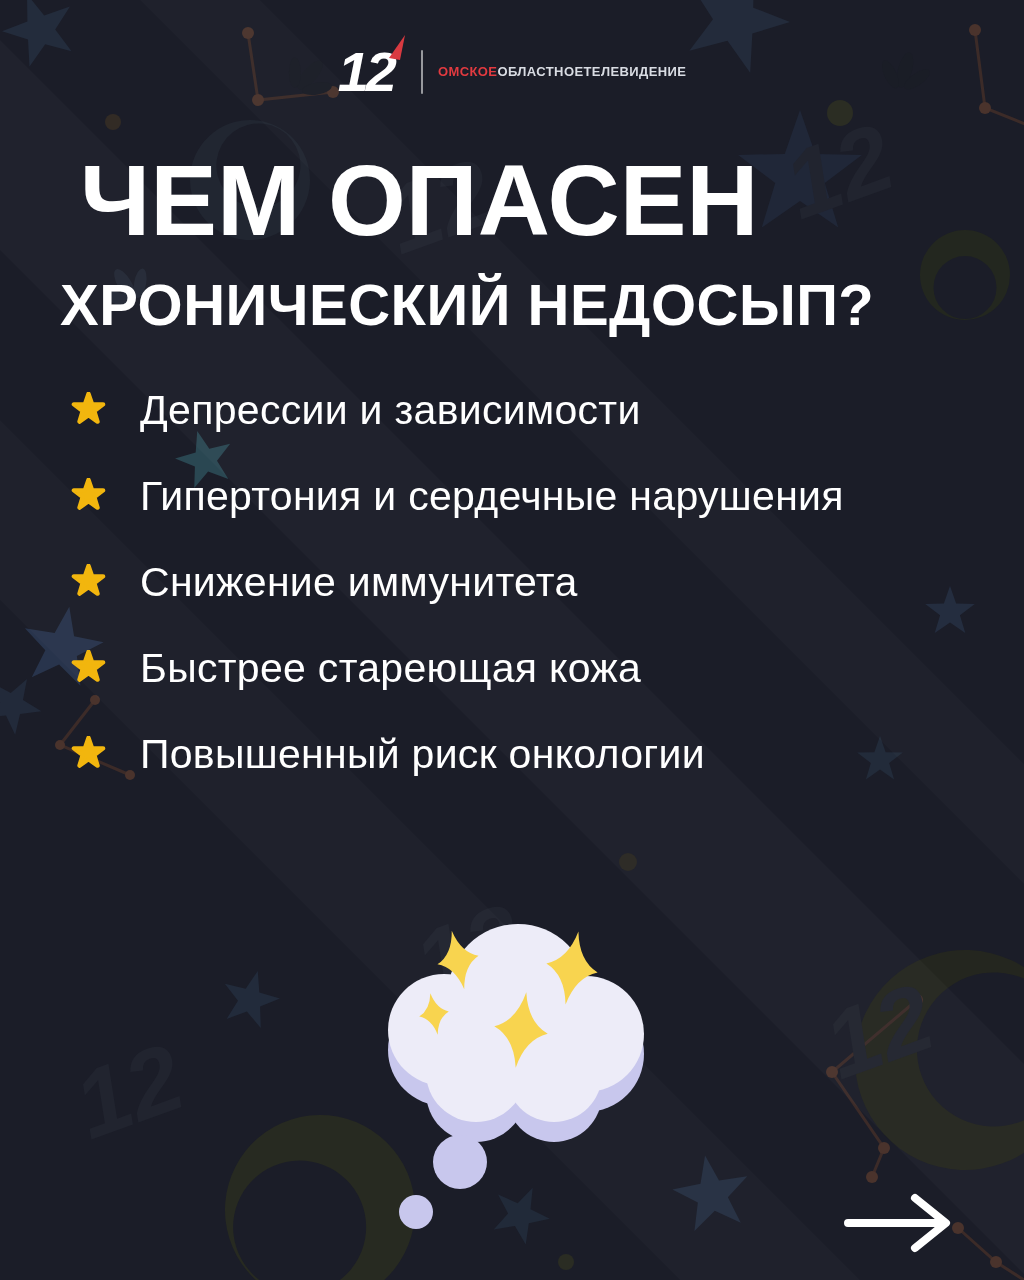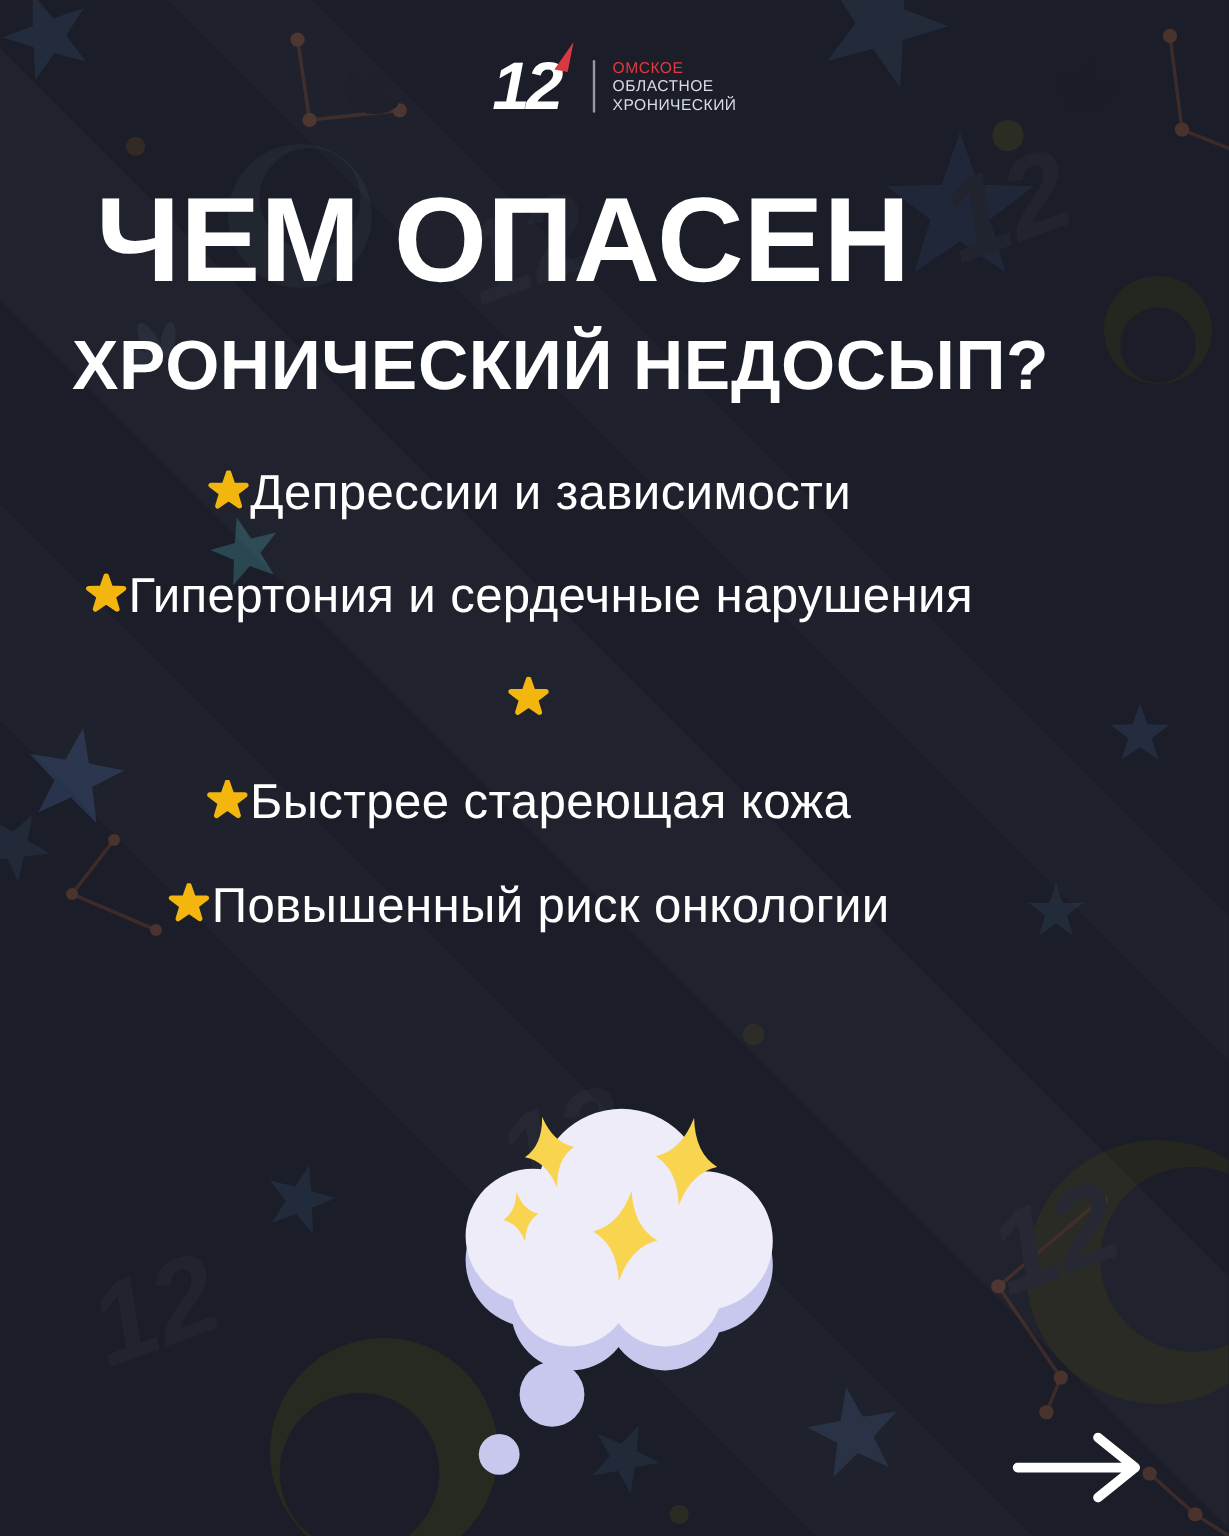--- a/index.html
+++ b/index.html
@@ -7,28 +7,28 @@
     width:1024px;height:1280px;overflow:hidden;position:relative;
     background:#1b1d28;
     font-family:"Liberation Sans",sans-serif;
   }
   .bg{position:absolute;left:0;top:0;}
   
   .header{position:absolute;top:44px;left:0;right:0;display:flex;justify-content:center;align-items:center;gap:15px;}
   .logo-mark{position:relative;color:#ffffff;font-style:italic;font-weight:800;font-size:56px;line-height:1;letter-spacing:-3px;padding-right:12px;}
   .logo-accent{position:absolute;top:-9px;right:-2px;}
   .logo-divider{width:2px;height:44px;background:rgba(255,255,255,.55);border-radius:1px;}
-  .logo-text{display:flex;flex-direction:column;line-height:15.5px;font-size:13px;font-weight:400;letter-spacing:.4px;color:#d9dce3;}
+  .logo-text{display:flex;flex-direction:row;line-height:15.5px;font-size:13px;font-weight:700;letter-spacing:.4px;color:#d9dce3;}
   .logo-text .red{color:#e23a40;}
   
   .title{position:absolute;left:80px;top:150px;margin:0;font-size:100px;font-weight:800;color:#ffffff;line-height:1;white-space:nowrap;}
   .subtitle{position:absolute;left:60px;top:276px;margin:0;font-size:58px;font-weight:800;color:#ffffff;line-height:1;letter-spacing:.5px;white-space:nowrap;}
   
   .risk-list{position:absolute;left:70px;top:389px;margin:0;padding:0;list-style:none;}
-  .risk-list li{display:flex;align-items:center;gap:0;height:42px;margin-bottom:44px;justify-content:center;}
+  .risk-list li{display:flex;align-items:center;gap:33px;height:42px;margin-bottom:44px;}
   .risk-list .star{flex:0 0 auto;}
   .risk-list .star path{fill:#f2b60e;stroke:#f2b60e;stroke-width:5;stroke-linejoin:round;}
   .risk-list .label{font-size:41px;color:#ffffff;letter-spacing:.3px;white-space:nowrap;}
   
   .cloud{position:absolute;left:374px;top:916px;}
   .cloud .cloud-shadow{fill:#c8c7ed;}
   .cloud .cloud-body{fill:#edecf8;}
   .cloud .sparkles{fill:#f8d44f;}
   .cloud .bubbles{fill:#c8c7ed;}
   
@@ -136,21 +136,21 @@
     <div class="logo-mark">
       <span>12</span>
       <svg class="logo-accent" width="20" height="26" viewBox="0 0 20 26">
         <polygon points="1,23 17,0 12,25" fill="#d93a41"></polygon>
       </svg>
     </div>
     <div class="logo-divider"></div>
     <div class="logo-text">
       <span class="red">ОМСКОЕ</span>
       <span>ОБЛАСТНОЕ</span>
-      <span>ХРОНИЧЕСКИЙ</span>
+      <span>ТЕЛЕВИДЕНИЕ</span>
     </div>
   </div>
 
   <h1 class="title">ЧЕМ ОПАСЕН</h1>
   <h2 class="subtitle">ХРОНИЧЕСКИЙ НЕДОСЫП?</h2>
 
   <ul class="risk-list">
     <li>
       <svg class="star" width="37" height="36" viewBox="-21 -20 42 42">
           <path d="M0,-18 L4.23,-5.83 17.1,-5.56 6.85,2.22 10.58,14.56 0,7.2 -10.58,14.56 -6.85,2.22 -17.1,-5.56 -4.23,-5.83 Z"></path>
@@ -160,20 +160,21 @@
     <li>
       <svg class="star" width="37" height="36" viewBox="-21 -20 42 42">
           <path d="M0,-18 L4.23,-5.83 17.1,-5.56 6.85,2.22 10.58,14.56 0,7.2 -10.58,14.56 -6.85,2.22 -17.1,-5.56 -4.23,-5.83 Z"></path>
         </svg>
       <span class="label">Гипертония и сердечные нарушения</span>
     </li>
     <li>
       <svg class="star" width="37" height="36" viewBox="-21 -20 42 42">
           <path d="M0,-18 L4.23,-5.83 17.1,-5.56 6.85,2.22 10.58,14.56 0,7.2 -10.58,14.56 -6.85,2.22 -17.1,-5.56 -4.23,-5.83 Z"></path>
         </svg>
+      <span class="label">Снижение иммунитета</span>
     </li>
     <li>
       <svg class="star" width="37" height="36" viewBox="-21 -20 42 42">
           <path d="M0,-18 L4.23,-5.83 17.1,-5.56 6.85,2.22 10.58,14.56 0,7.2 -10.58,14.56 -6.85,2.22 -17.1,-5.56 -4.23,-5.83 Z"></path>
         </svg>
       <span class="label">Быстрее стареющая кожа</span>
     </li>
     <li>
       <svg class="star" width="37" height="36" viewBox="-21 -20 42 42">
           <path d="M0,-18 L4.23,-5.83 17.1,-5.56 6.85,2.22 10.58,14.56 0,7.2 -10.58,14.56 -6.85,2.22 -17.1,-5.56 -4.23,-5.83 Z"></path>

